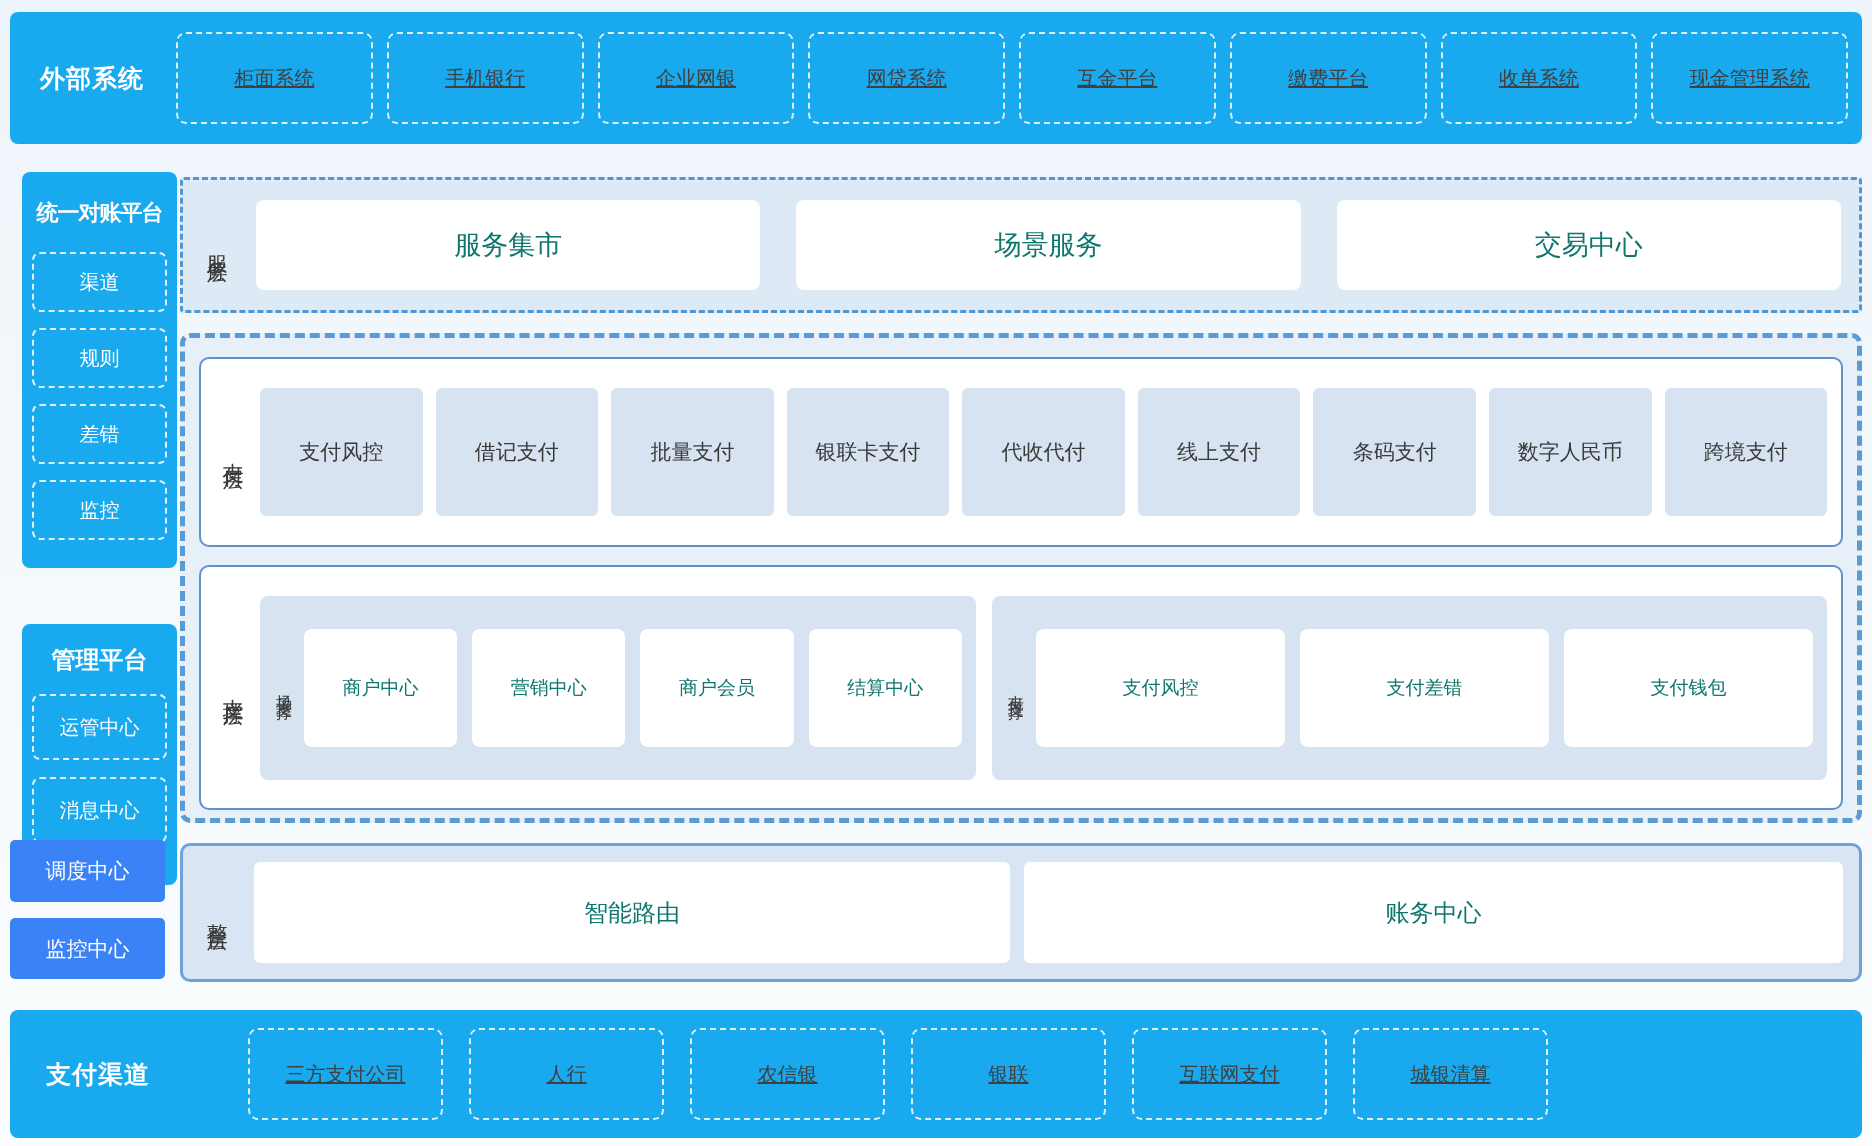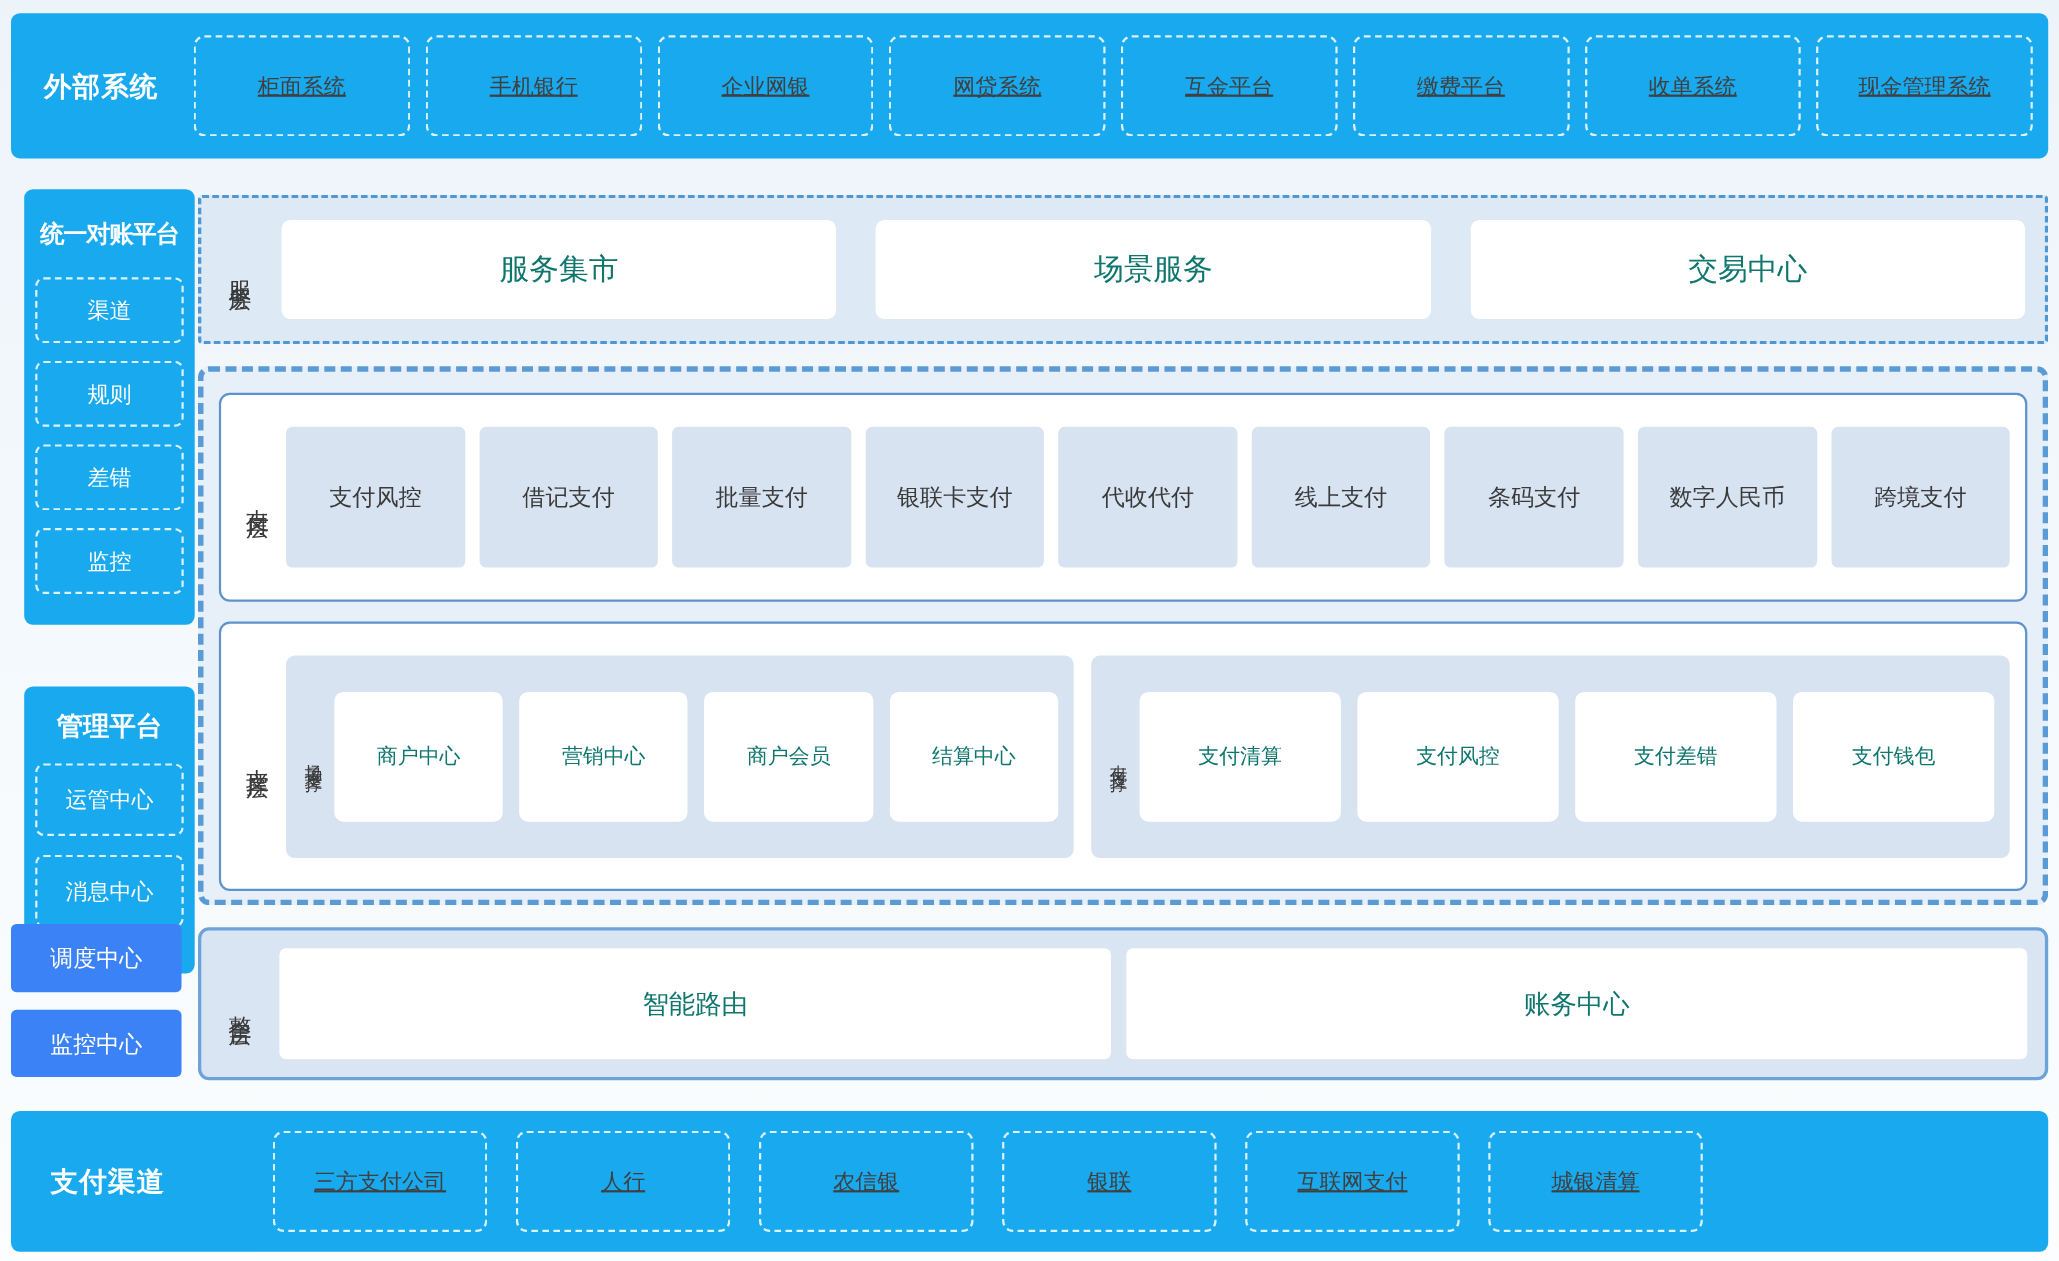--- a/index.html
+++ b/index.html
@@ -162,21 +162,20 @@
           <div class="sub-items">
             <div class="white-box">商户中心</div>
             <div class="white-box">营销中心</div>
             <div class="white-box">商户会员</div>
             <div class="white-box">结算中心</div>
           </div>
         </div>
         <div class="sub-group sub-group-2">
           <div class="sub-label">支付支撑</div>
           <div class="sub-items">
-            <div class="white-box">支付清算</div>
             <div class="white-box">支付风控</div>
             <div class="white-box">支付差错</div>
             <div class="white-box">支付钱包</div>
           </div>
         </div>
       </div>
     </div>
 
   </div>
 

